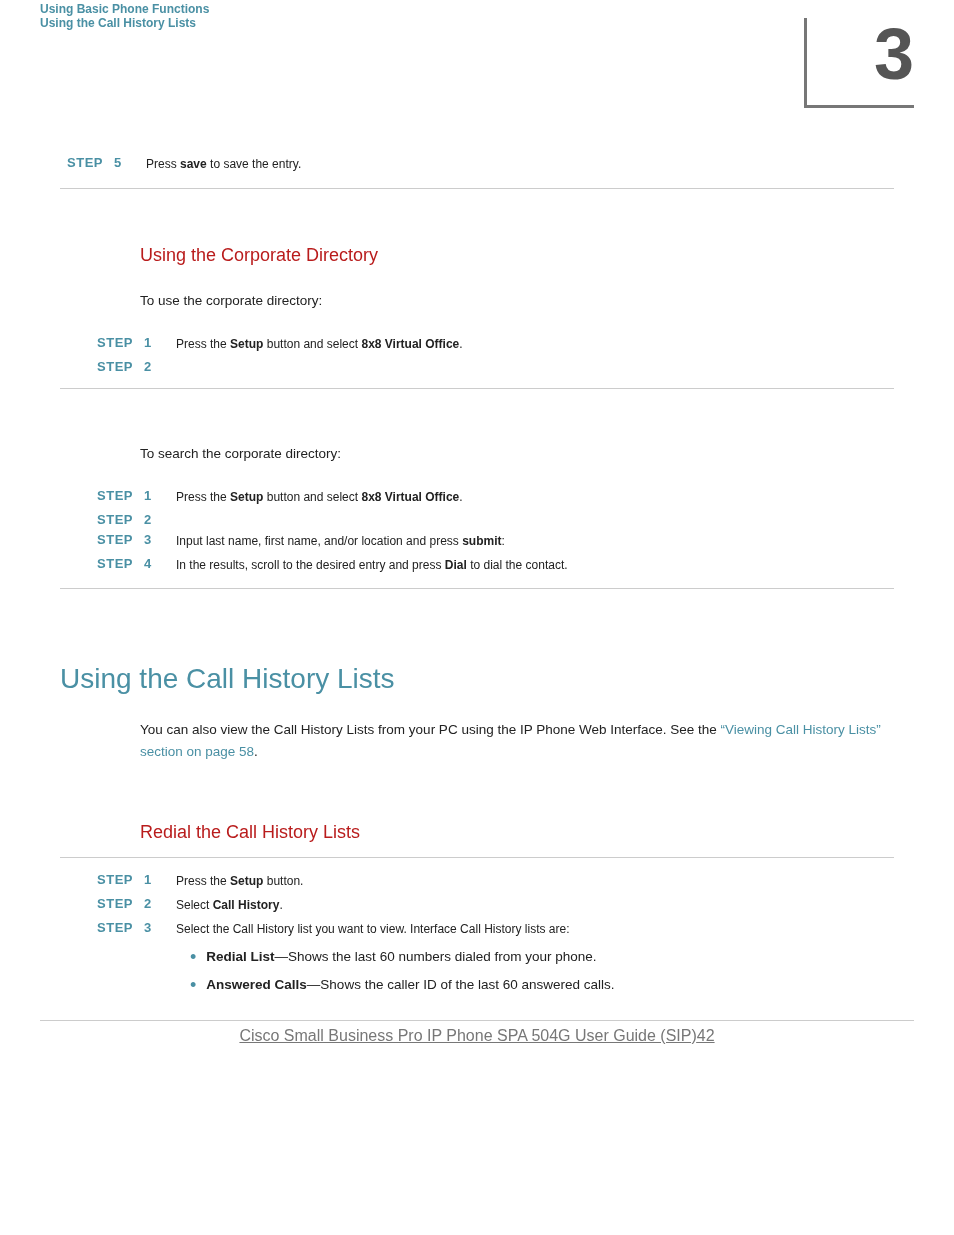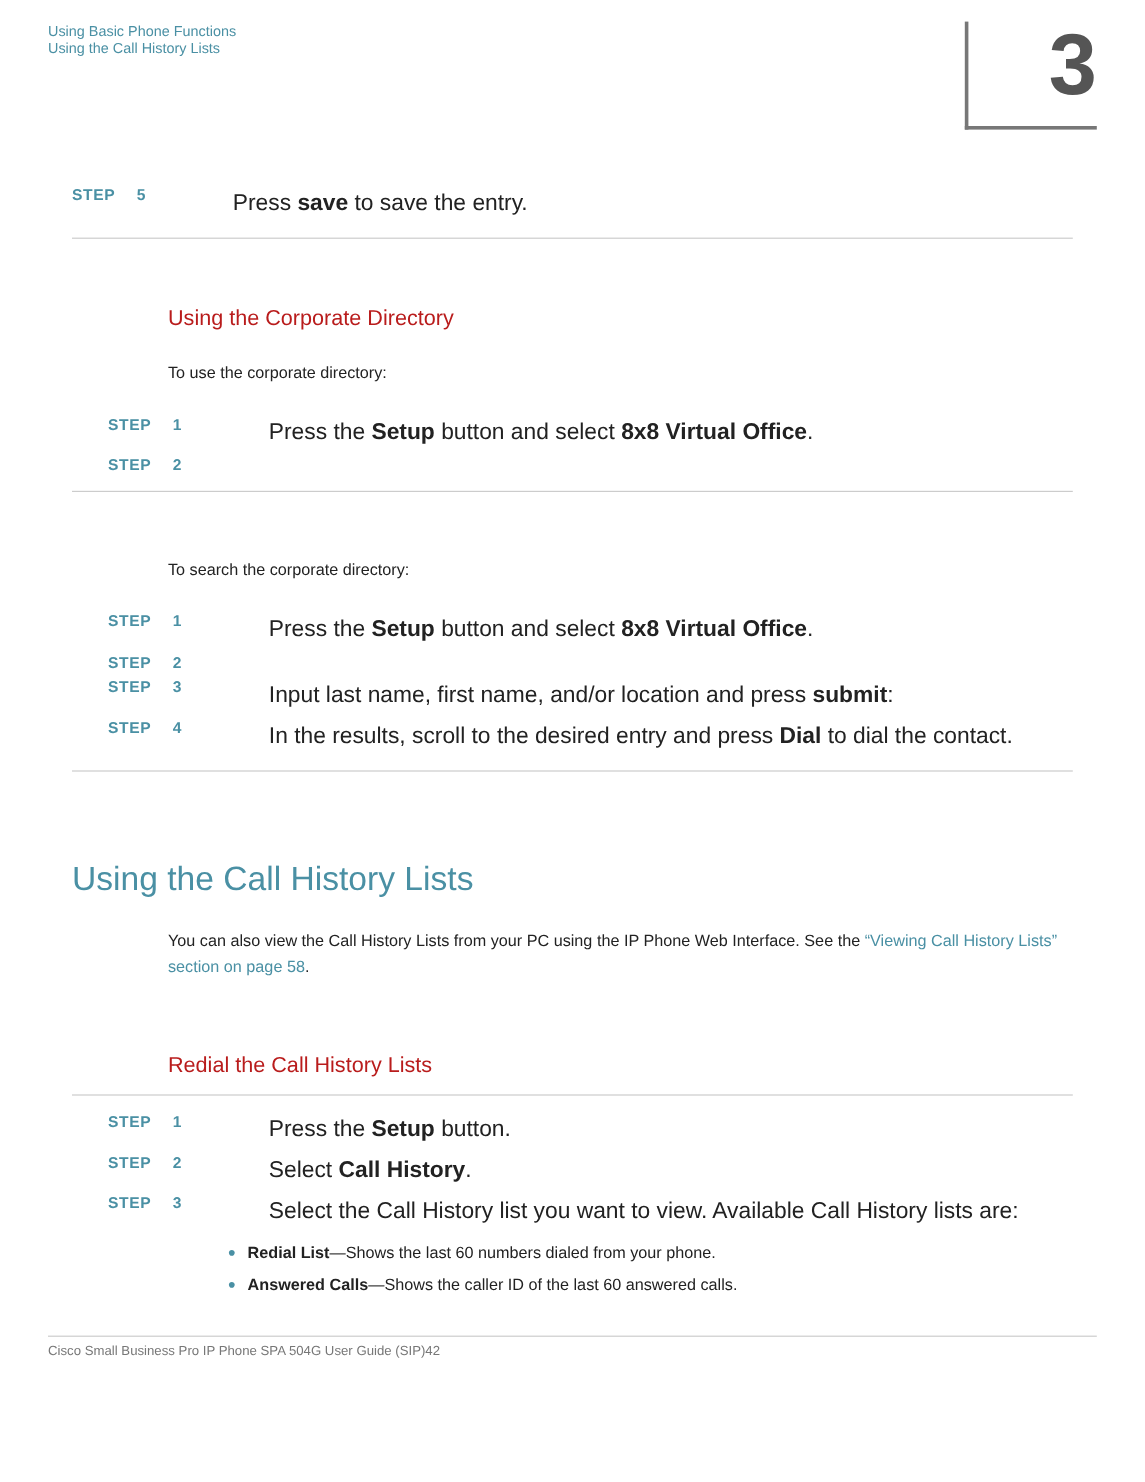--- a/index.html
+++ b/index.html
@@ -14,22 +14,23 @@
     }
 
     .page-container {
       padding: 40px 60px 60px 60px;
       position: relative;
     }
 
     
     .header-breadcrumb {
       position: absolute;
-      top: 19px;
+      top: 2px;
       left: 40px;
+      font-weight: bold;
     }
 
     .breadcrumb-line1 {
       color: #4a90a4;
       font-size: 12px;
       text-decoration: none;
     }
 
     .breadcrumb-line2 {
       color: #4a90a4;
@@ -134,49 +135,50 @@
       line-height: 1.3;
     }
 
     
     .page-footer {
       position: absolute;
       bottom: 20px;
       left: 40px;
       right: 40px;
       display: flex;
-      justify-content: flex-start;
-      font-size: 11px;
+      justify-content: center;
+      font-size: 16px;
       color: #777;
       border-top: 1px solid #ccc;
       padding-top: 6px;
+      text-decoration: underline;
     }
 
     .content-main {
       padding-top: 110px;
     }
 
     .step-row {
       display: flex;
       align-items: flex-start;
       margin: 5px 0;
     }
 
     .step-row .step-label {
       min-width: 50px;
+      text-align: center;
     }
 
     .step-row .step-num {
       min-width: 24px;
     }
 
     .step-row .step-content {
-      font-size: 19px;
+      font-size: 12px;
       line-height: 1.55;
-      margin-left: 48px;
     }
 
     .spacer-section {
       height: 20px;
     }
   </style>
 </head>
 <body>
 
 <div class="page-container">
@@ -268,21 +270,21 @@
 
     <div class="step-row" style="padding-left:30px; margin:5px 0;">
       <span class="step-label">STEP</span>
       <span class="step-num">2</span>
       <span class="step-content">Select <b>Call History</b>.</span>
     </div>
 
     <div class="step-row" style="padding-left:30px; margin:5px 0;">
       <span class="step-label">STEP</span>
       <span class="step-num">3</span>
-      <span class="step-content">Select the Call History list you want to view. Available Call History lists are:</span>
+      <span class="step-content">Select the Call History list you want to view. Interface Call History lists are:</span>
     </div>
 
     <ul class="bullet-list">
       <li>
         <span class="bullet-dot">•</span>
         <span><b>Redial List</b>—Shows the last 60 numbers dialed from your phone.</span>
       </li>
       <li>
         <span class="bullet-dot">•</span>
         <span><b>Answered Calls</b>—Shows the caller ID of the last 60 answered calls.</span>

